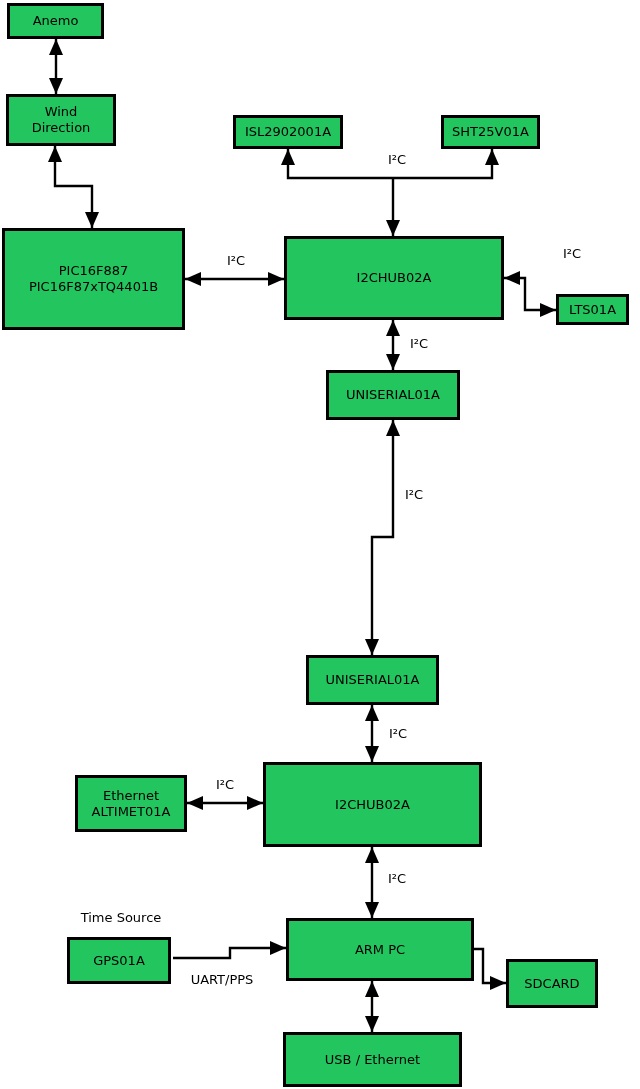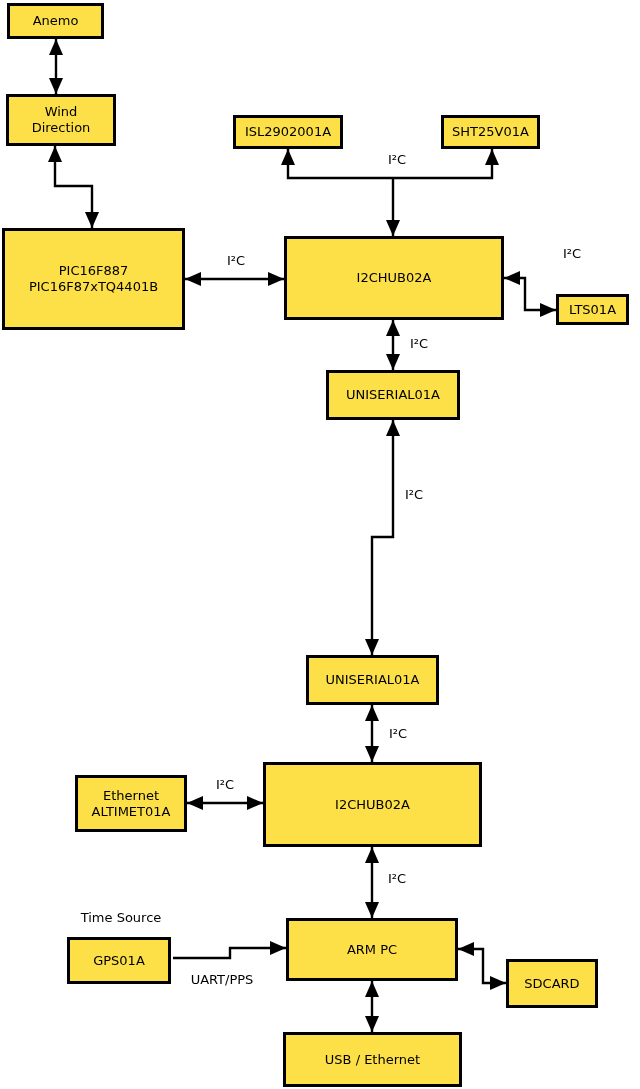--- a/index.html
+++ b/index.html
@@ -35,21 +35,21 @@
     left: 0;
     top: 0;
     width: 100%;
     height: 100%;
     pointer-events: none;
   }
   .node {
     position: absolute;
     box-sizing: border-box;
     border: 3px solid #000000;
-    background: #fde047;
+    background: #22c55e;
     display: flex;
     flex-direction: column;
     align-items: center;
     justify-content: center;
     text-align: center;
     font-size: 13px;
     line-height: 16px;
     white-space: nowrap;
   }
   .flabel {
@@ -118,21 +118,21 @@
       <div class="node" style="left: 263px; top: 762px; width: 219px; height: 85px;">
         <div>I2CHUB02A</div>
       </div>
       <div class="node" style="left: 75px; top: 775px; width: 112px; height: 57px;">
         <div>Ethernet</div>
         <div>ALTIMET01A</div>
       </div>
       <div class="node" style="left: 67px; top: 937px; width: 104px; height: 47px;">
         <div>GPS01A</div>
       </div>
-      <div class="node" style="left: 286px; top: 918px; width: 172px; height: 63px;">
+      <div class="node" style="left: 286px; top: 918px; width: 188px; height: 63px;">
         <div>ARM PC</div>
       </div>
       <div class="node" style="left: 506px; top: 959px; width: 92px; height: 49px;">
         <div>SDCARD</div>
       </div>
       <div class="node" style="left: 283px; top: 1032px; width: 179px; height: 55px;">
         <div>USB / Ethernet</div>
       </div>
     </div>
   <div id="label-layer" class="layer">

